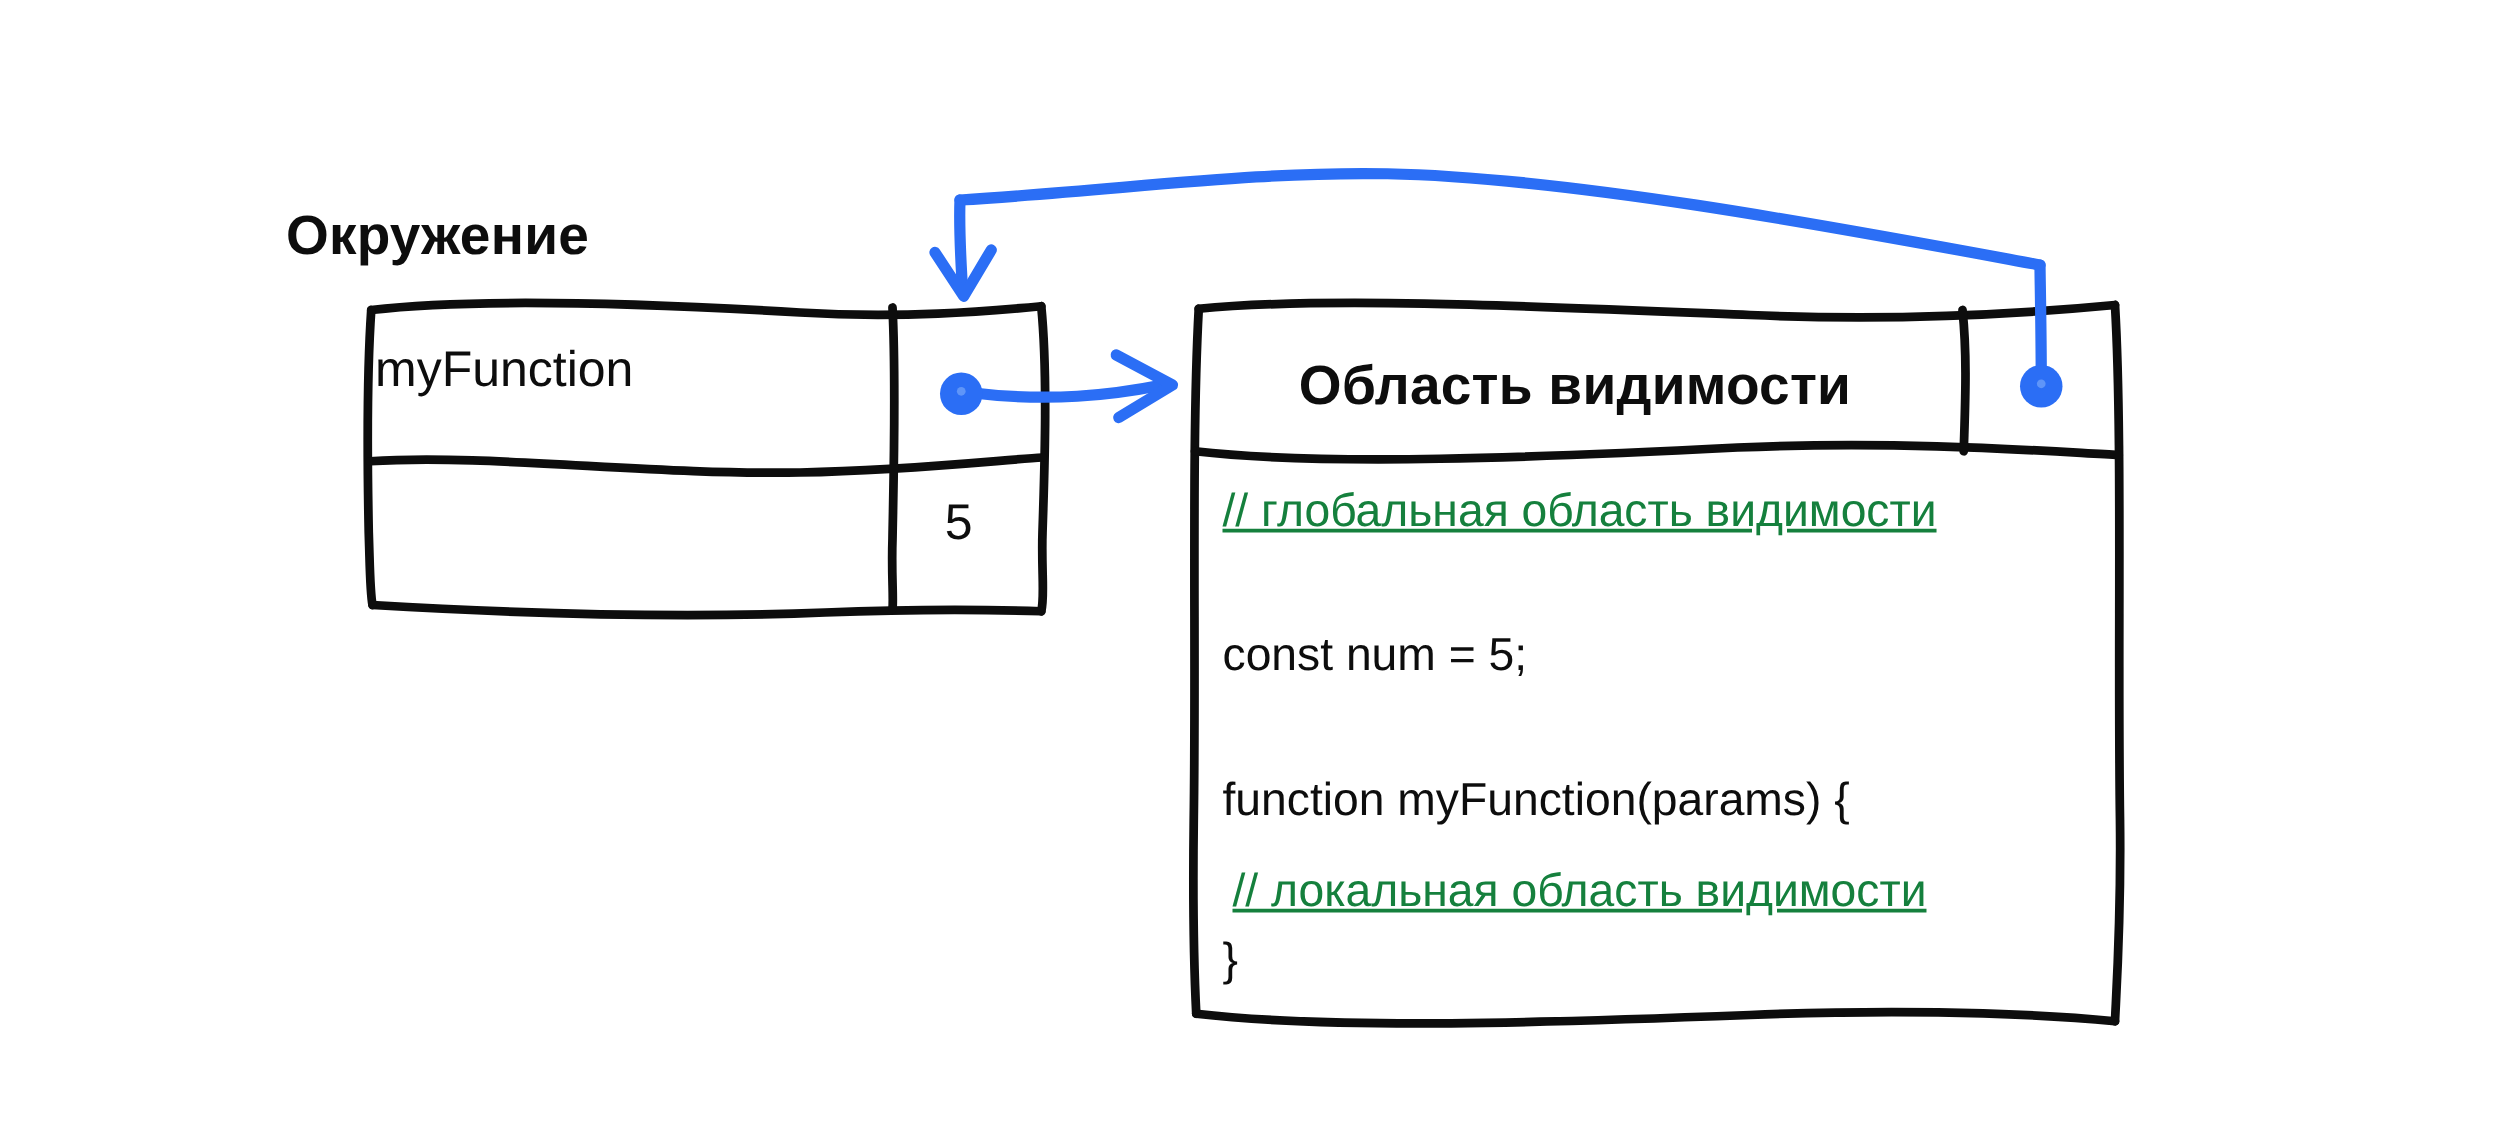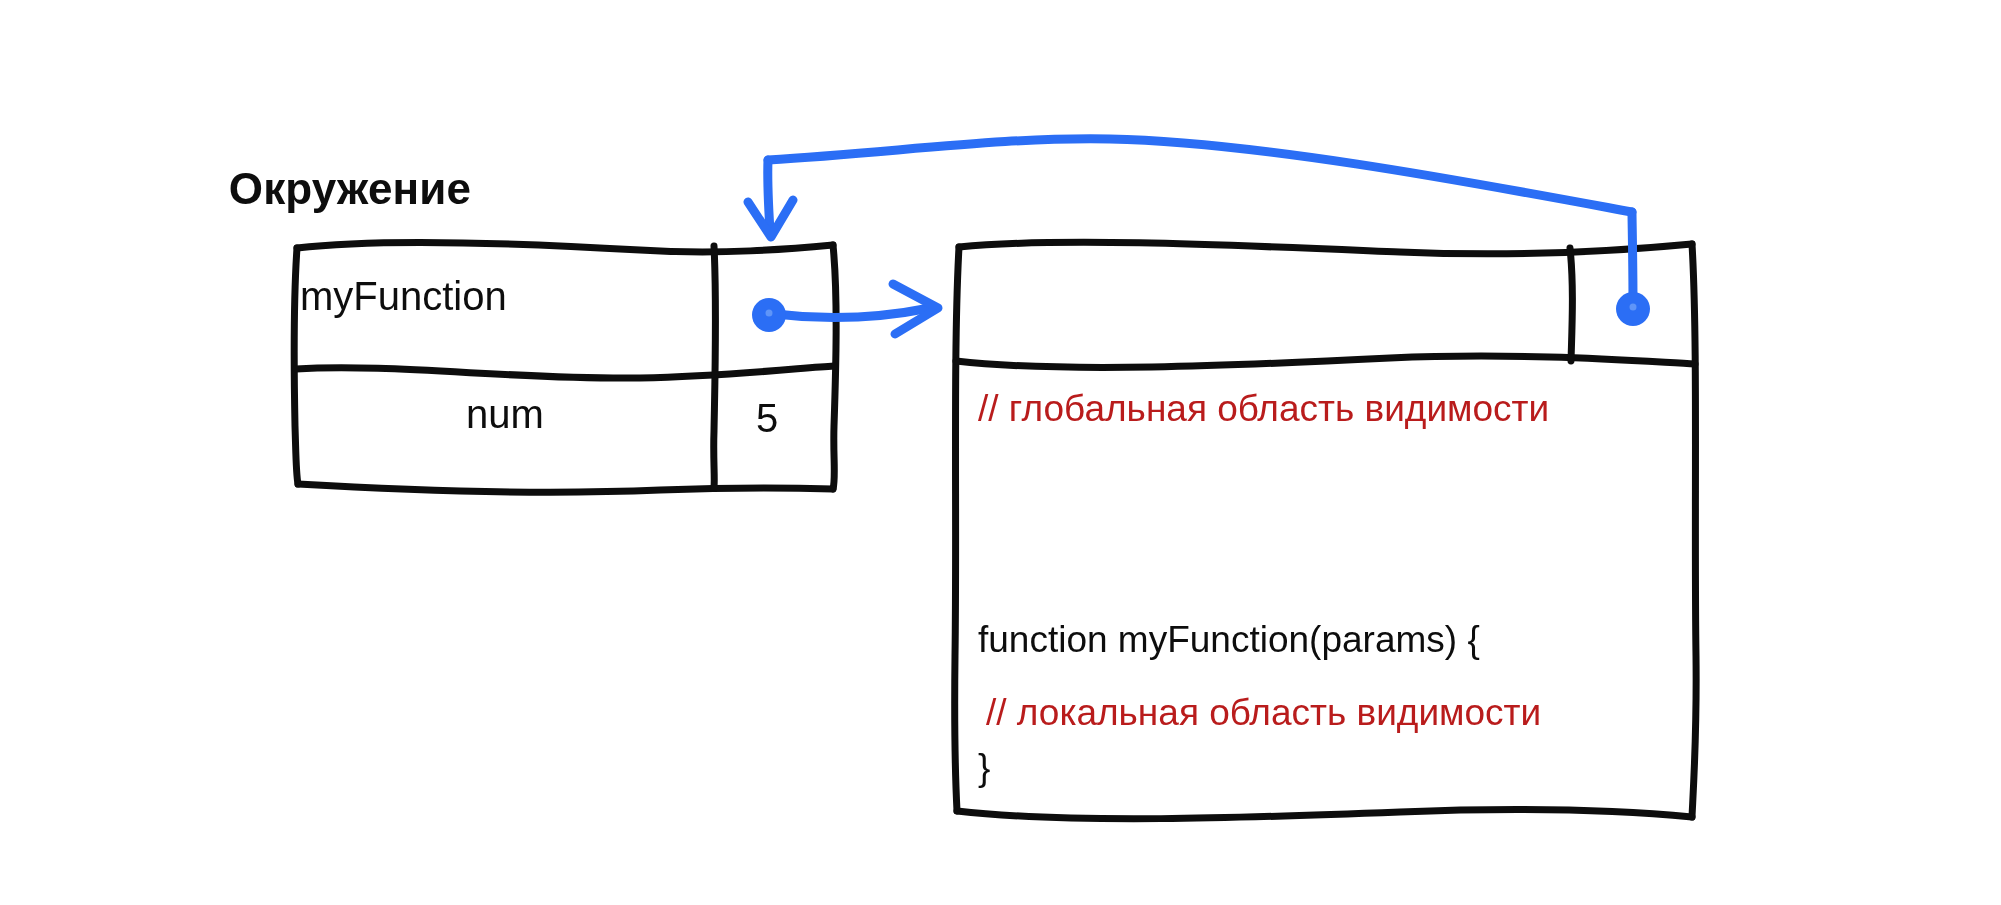--- a/index.html
+++ b/index.html
@@ -87,21 +87,22 @@
 
   .code-line {
     position: absolute;
     left: 978px;
     font-size: 37px;
     font-weight: 400;
     white-space: pre;
     color: #0d0d0d;
   }
   .code-line.comment {
-    color: #b91c1c;
+    color: #15803d;
+    text-decoration: underline;
   }
   #code-l0 { top: 372px; }
   #code-l1 { top: 487px; }
   #code-l2 { top: 603px; }
   #code-l3 { top: 676px; left: 986px; }
   #code-l4 { top: 731px; }
 </style>
 </head>
 <body>
 
@@ -153,27 +154,28 @@
       <path d="M 748 186 L 771 221 L 793 184"></path>
     </g>
     <circle cx="1633" cy="293" r="17" fill="#2b6ef5"></circle>
     <circle cx="1633" cy="291" r="3.5" fill="#5f95f8"></circle>
   </svg>
 
   <div class="txt" id="env-title">Окружение</div>
 
   <div class="txt" id="env-row0-key">myFunction</div>
 
-  <div class="txt" id="env-row1-key">num</div>
 
   <div class="txt" id="env-row1-val">5</div>
 
+  <div class="txt" id="scope-title">Область видимости</div>
 
   <div class="code-line comment" id="code-l0">// глобальная область видимости</div>
 
+  <div class="code-line" id="code-l1">const num = 5;</div>
 
   <div class="code-line comment" id="code-l3">// локальная область видимости</div>
 
   <div class="code-line" id="code-l2">function myFunction(params) {</div>
 
   <div class="code-line" id="code-l4">}</div>
 
 </div>
 
 </body></html>

